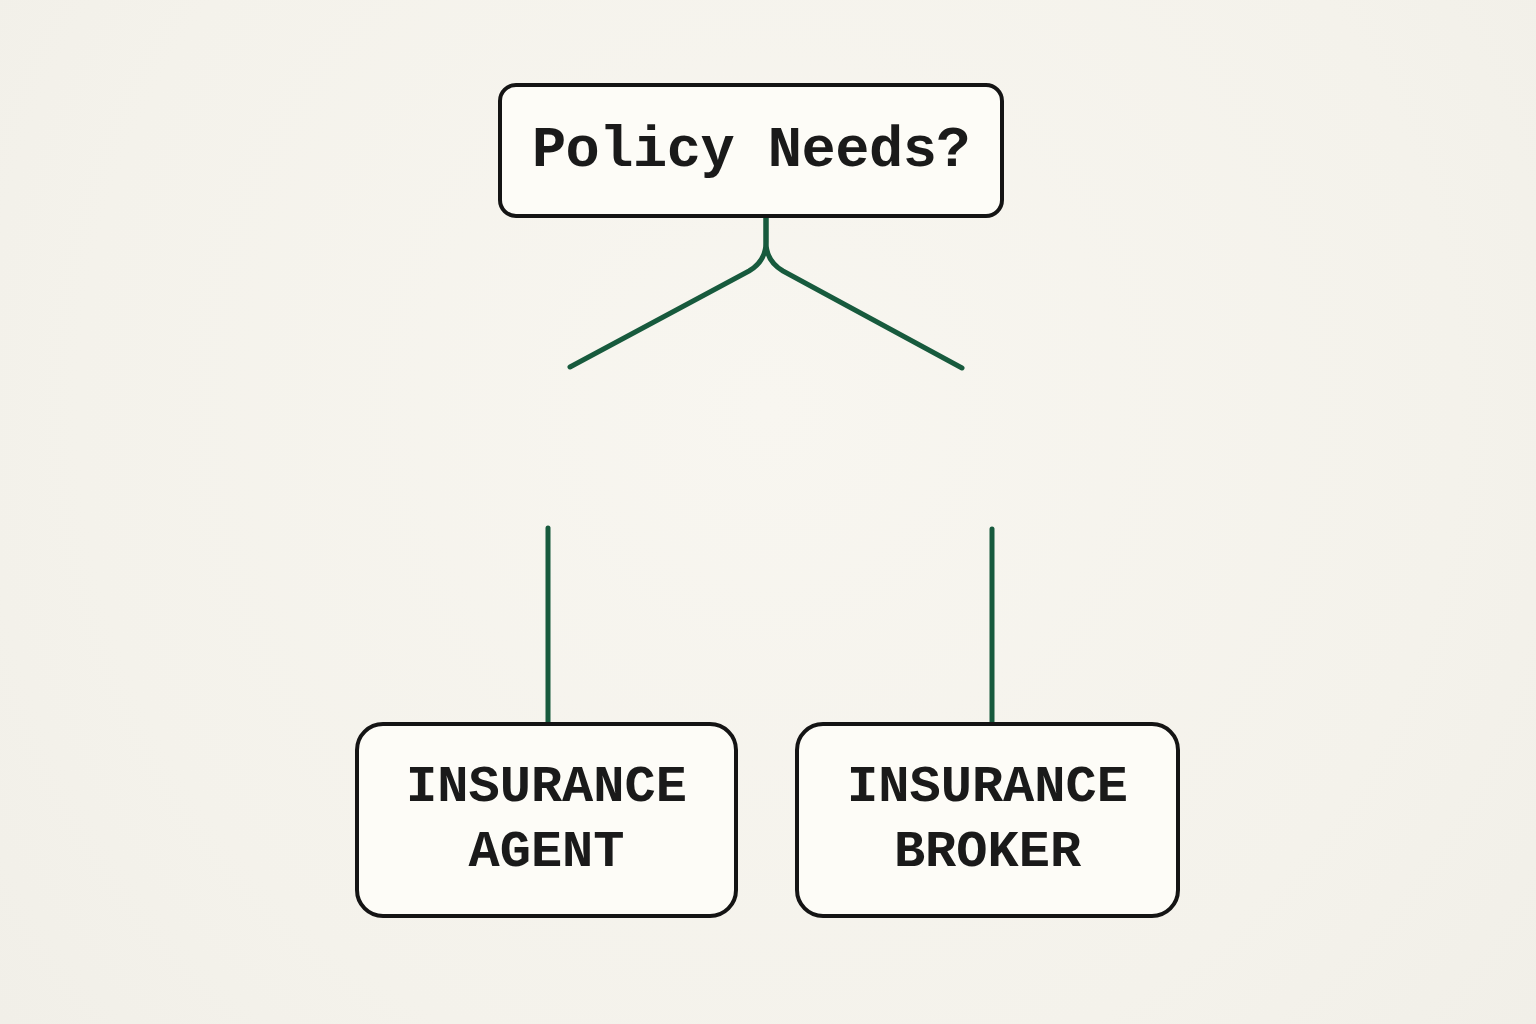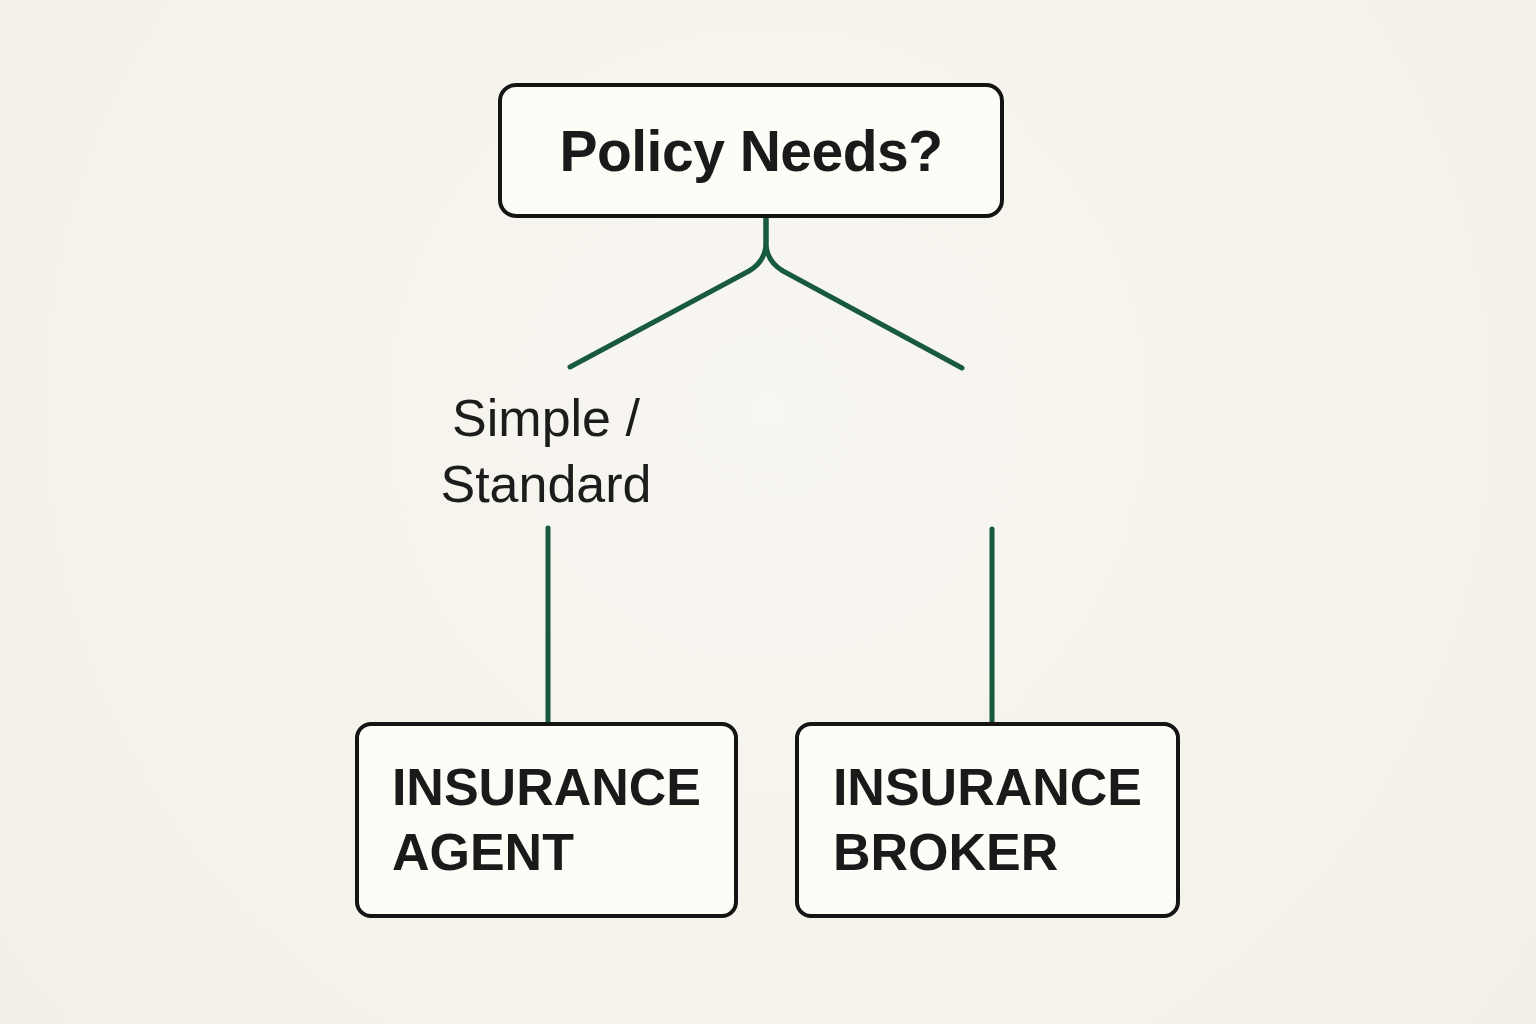--- a/index.html
+++ b/index.html
@@ -34,36 +34,38 @@
     stroke-linejoin: round;
   }
   .node {
     position: absolute;
     box-sizing: border-box;
     background: #fdfcf7;
     border: 4px solid #141414;
     display: flex;
     align-items: center;
     justify-content: center;
+    text-align: center;
+    font-family: Liberation Mono, monospace;
   }
   .node .node-text {
     white-space: pre-line;
   }
   .node.root {
     left: 498px;
     top: 83px;
     width: 506px;
     height: 135px;
     border-radius: 18px;
     font-size: 57px;
     font-weight: 700;
     letter-spacing: -0.5px;
   }
   .node.leaf {
-    border-radius: 16px;
+    border-radius: 28px;
     font-size: 52px;
     font-weight: 700;
     line-height: 1.25;
     letter-spacing: 0px;
   }
   .node.leaf.agent {
     left: 355px;
     top: 722px;
     width: 383px;
     height: 196px;
@@ -102,22 +104,20 @@
     <path data-bind-attr="stroke:colors.connector_green" d="M 766 215 L 766 242 Q 766 261 749 271 L 570 367" stroke="#175a3d"></path>
     <path data-bind-attr="stroke:colors.connector_green" d="M 766 215 L 766 242 Q 766 261 783 271 L 962 368" stroke="#175a3d"></path>
     <path data-bind-attr="stroke:colors.connector_green" d="M 548 528 L 548 722" stroke="#175a3d"></path>
     <path data-bind-attr="stroke:colors.connector_green" d="M 992 529 L 992 722" stroke="#175a3d"></path>
   </svg>
 
   <div class="node root">
     <span class="node-text" data-bind="diagram.root.label">Policy Needs?</span>
   </div>
 
-  <div class="branch-label left" data-bind="diagram.branches.0.condition">Simple /
-Standard</div>
 
 
   <div class="node leaf agent">
     <span class="node-text" data-bind="diagram.branches.0.result">INSURANCE
 AGENT</span>
   </div>
 
   <div class="node leaf broker">
     <span class="node-text" data-bind="diagram.branches.1.result">INSURANCE
 BROKER</span>

